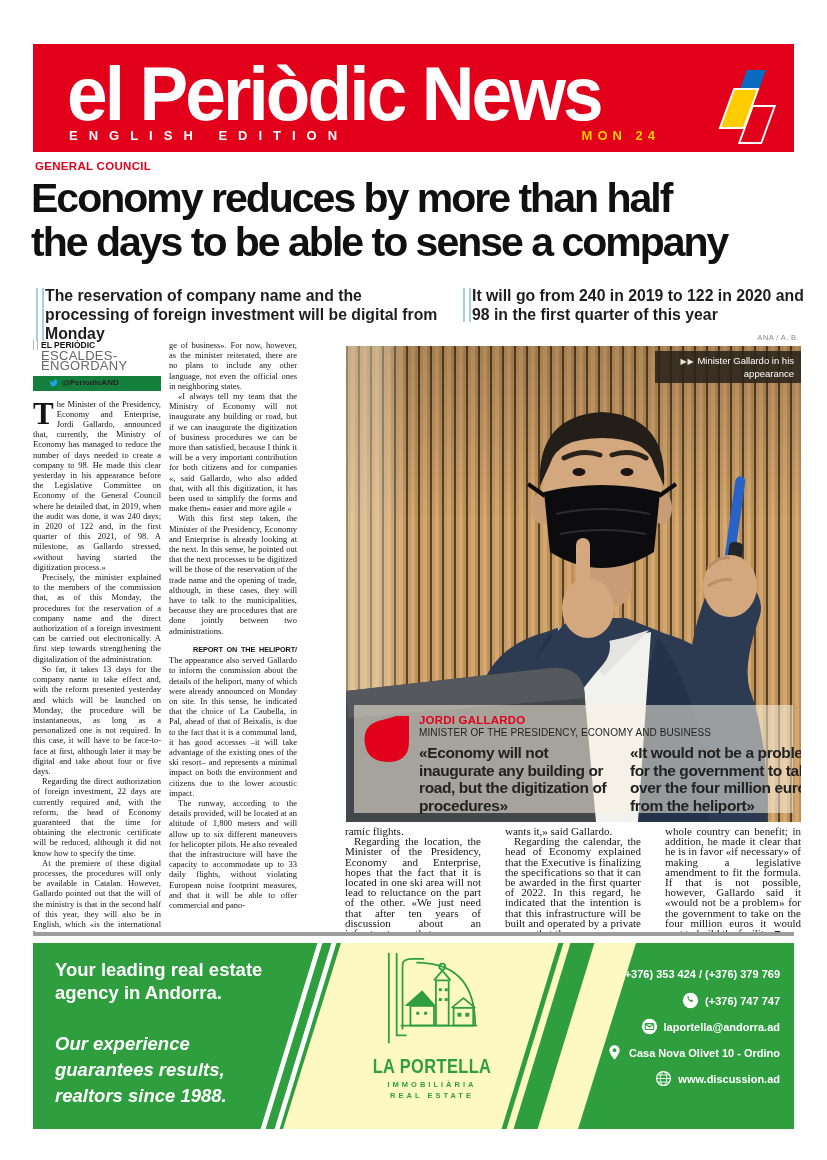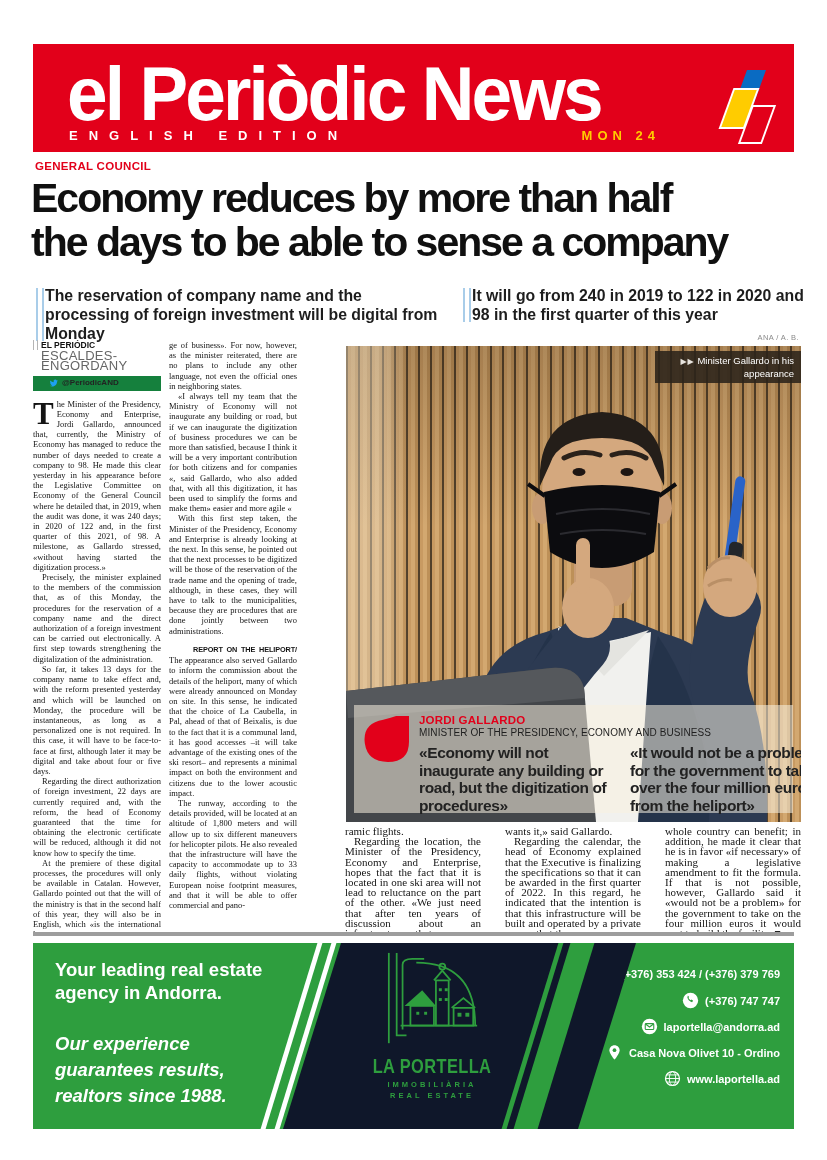--- a/index.html
+++ b/index.html
@@ -84,21 +84,21 @@
   
   .bcols{position:absolute;left:345px;top:826px;width:456px;height:107px;overflow:hidden;
         display:flex;gap:24px;font-family:"Liberation Serif",serif;font-size:11px;
         line-height:10.2px;text-align:justify;color:#141414;}
   .bcol{flex:1;}
   .bcol p{margin:0;}
 
   .divider{position:absolute;left:33px;top:932px;width:761px;height:4px;background:#9d9d9d;}
 
   
-  .ad{position:absolute;left:33px;top:943px;width:761px;height:186px;background:#0f172a;}
+  .ad{position:absolute;left:33px;top:943px;width:761px;height:186px;background:#fef9c3;}
   .ad-left{position:absolute;left:0;top:0;bottom:0;width:308px;background:#2e9e3e;
         clip-path:polygon(0 0,100% 0,calc(100% - 58px) 100%,0 100%);}
   .ad-h{position:absolute;left:22px;top:15px;width:230px;color:#fff;font-weight:700;
         font-size:18.5px;line-height:23px;}
   .ad-t{position:absolute;left:22px;top:88px;width:205px;color:#fff;font-weight:700;
         font-style:italic;font-size:18.5px;line-height:26px;}
   .ws{position:absolute;top:0;bottom:0;width:5px;background:#fff;transform:skewX(-17deg);}
   .ws1{left:256px;} .ws2{left:270px;}
   .ad-logo{position:absolute;left:318px;top:6px;width:162px;text-align:center;}
   .brand{color:#2e9e3e;font-weight:700;font-size:20px;letter-spacing:.5px;white-space:nowrap;
@@ -310,18 +310,18 @@
             <circle cx="10" cy="7.3" r="2.2" fill="#2e9e3e"></circle>
           </svg>
         <span>Casa Nova Olivet 10 - Ordino</span>
       </div>
       <div class="crow">
         <svg width="17" height="17" viewBox="0 0 20 20">
             <circle cx="10" cy="10" r="8.2" fill="none" stroke="#fff" stroke-width="1.5"></circle>
             <ellipse cx="10" cy="10" rx="3.8" ry="8.2" fill="none" stroke="#fff" stroke-width="1.1"></ellipse>
             <path d="M1.8 10h16.4M3.2 5.8h13.6M3.2 14.2h13.6" stroke="#fff" stroke-width="1.1" fill="none"></path>
           </svg>
-        <span>www.laportella.ad</span>
+        <span>www.discussion.ad</span>
       </div>
     </div>
   </div>
 
 </div>
 
 </body></html>

